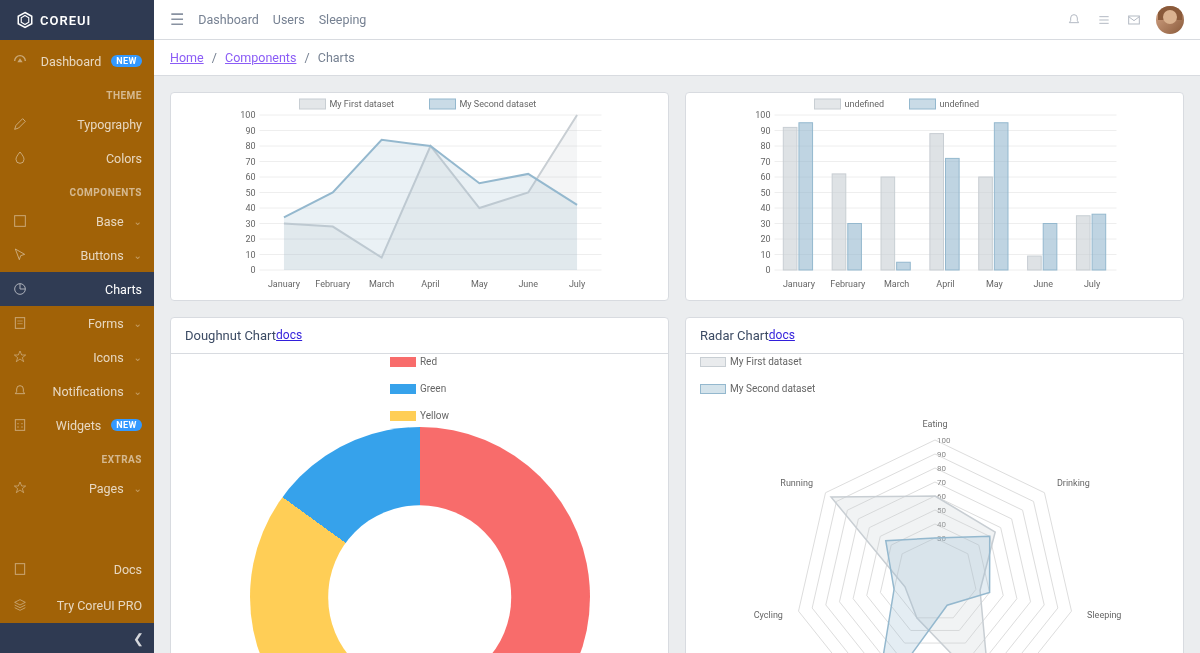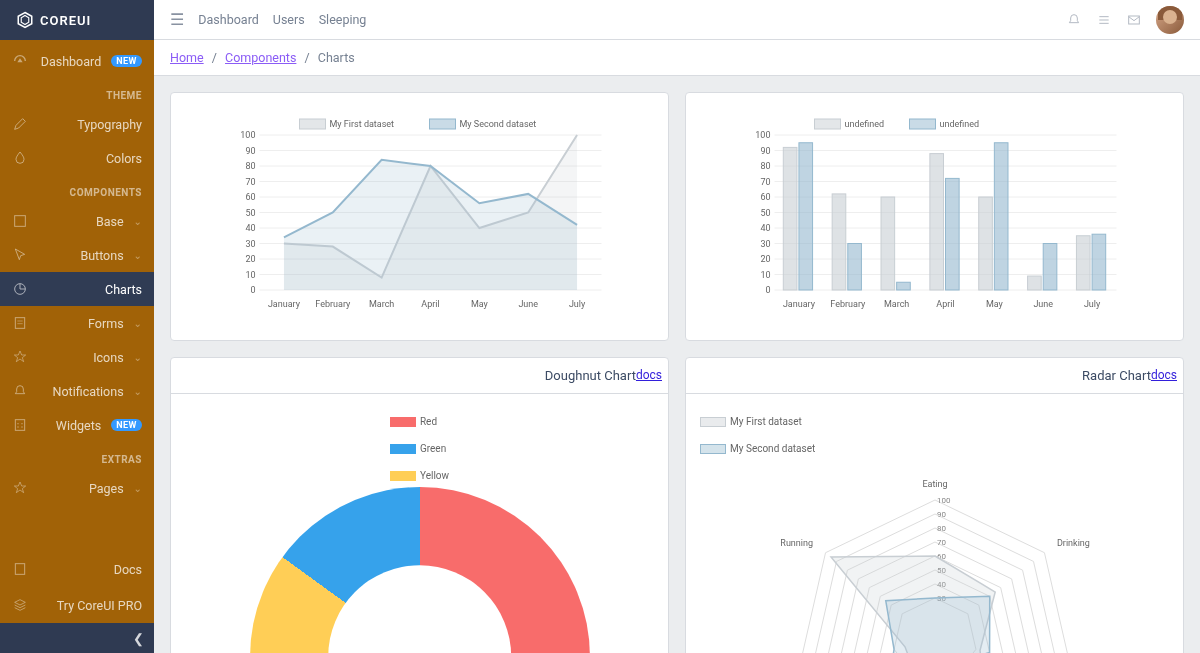--- a/index.html
+++ b/index.html
@@ -36,23 +36,23 @@
 .avatar::after { content:""; position:absolute; width: 14px; height: 14px; background: #dab28f; border-radius: 50%; top: 4px; left: 7px; }
 .avatar::before { content:""; position:absolute; width: 24px; height: 16px; background: #8a5a3a; border-radius: 50% 50% 0 0; top: -2px; left: 2px; }
 
 .breadcrumb { background: #fff; border-bottom: 1px solid #d8dbe0; padding: 10px 16px; font-size: 12.5px; }
 .breadcrumb a { color: #8b5cf6; text-decoration: underline; cursor: pointer; }
 .breadcrumb .sep { color: #768192; margin: 0 5px; }
 .breadcrumb .current { color: #768192; }
 
 .content { flex: 1; overflow: auto; padding: 16px; display: grid; grid-template-columns: 1fr 1fr; gap: 16px; }
 .card { background: #fff; border: 1px solid #d8dbe0; border-radius: 4px; }
-.card-header { padding: 10px 6px; border-bottom: 1px solid #d8dbe0; display: flex; justify-content: flex-end; font-size: 13px; }
+.card-header { padding: 10px 14px; border-bottom: 1px solid #d8dbe0; display: flex; justify-content: flex-start; font-size: 13px; }
 .card-header a { color: #321fdb; font-size: 12px; text-decoration: underline; cursor: pointer; }
-.card-body { padding: 22px 14px; }
+.card-body { padding: 2px 14px; }
 
 
 .legend { display: flex; justify-content: center; gap: 16px; font-size: 10px; color: #666; margin-bottom: 6px; flex-direction: column; }
 .legend-item { display: flex; align-items: center; gap: 4px; }
 .swatch { width: 26px; height: 10px; display: inline-block; }
 .axis-label { font-size: 9px; fill: #666; }
 
 
 .doughnut-wrap { display: flex; flex-direction: column; align-items: center; }
 .doughnut { position: relative; width: 340px; height: 340px; }

